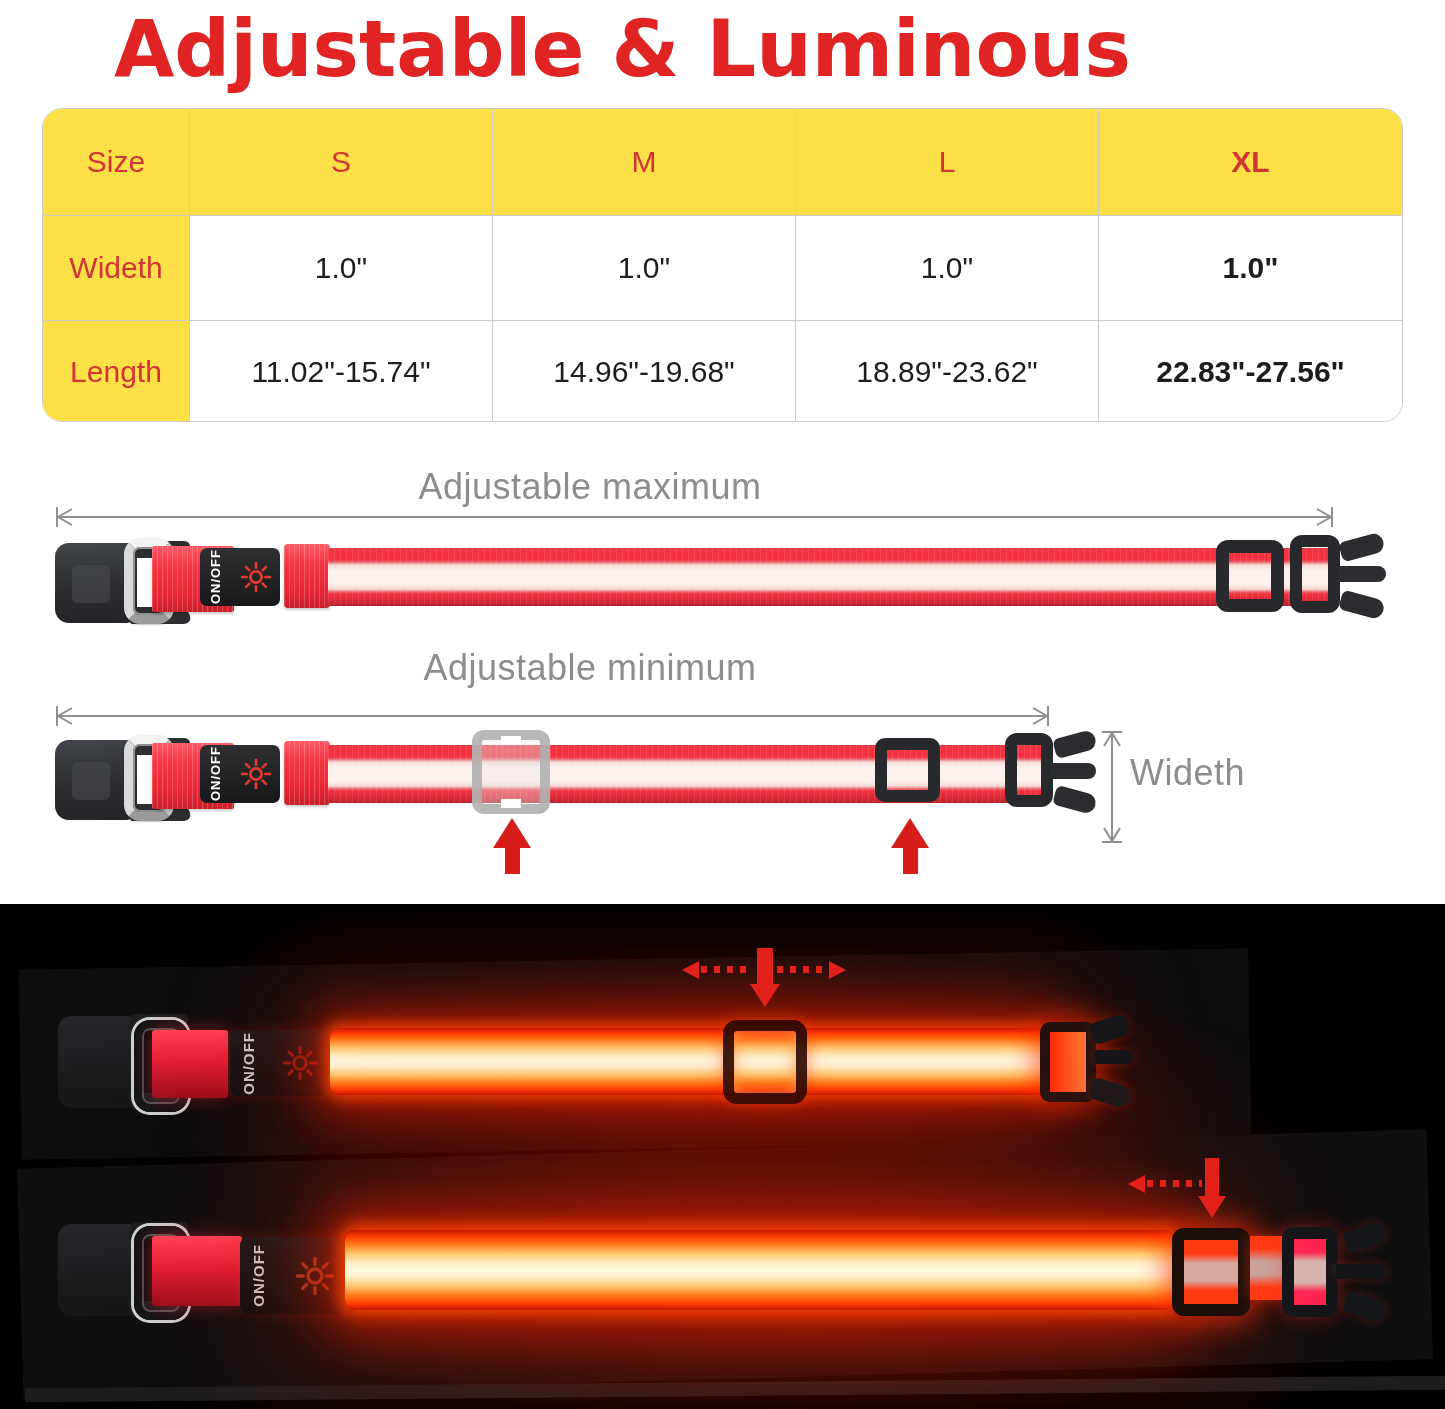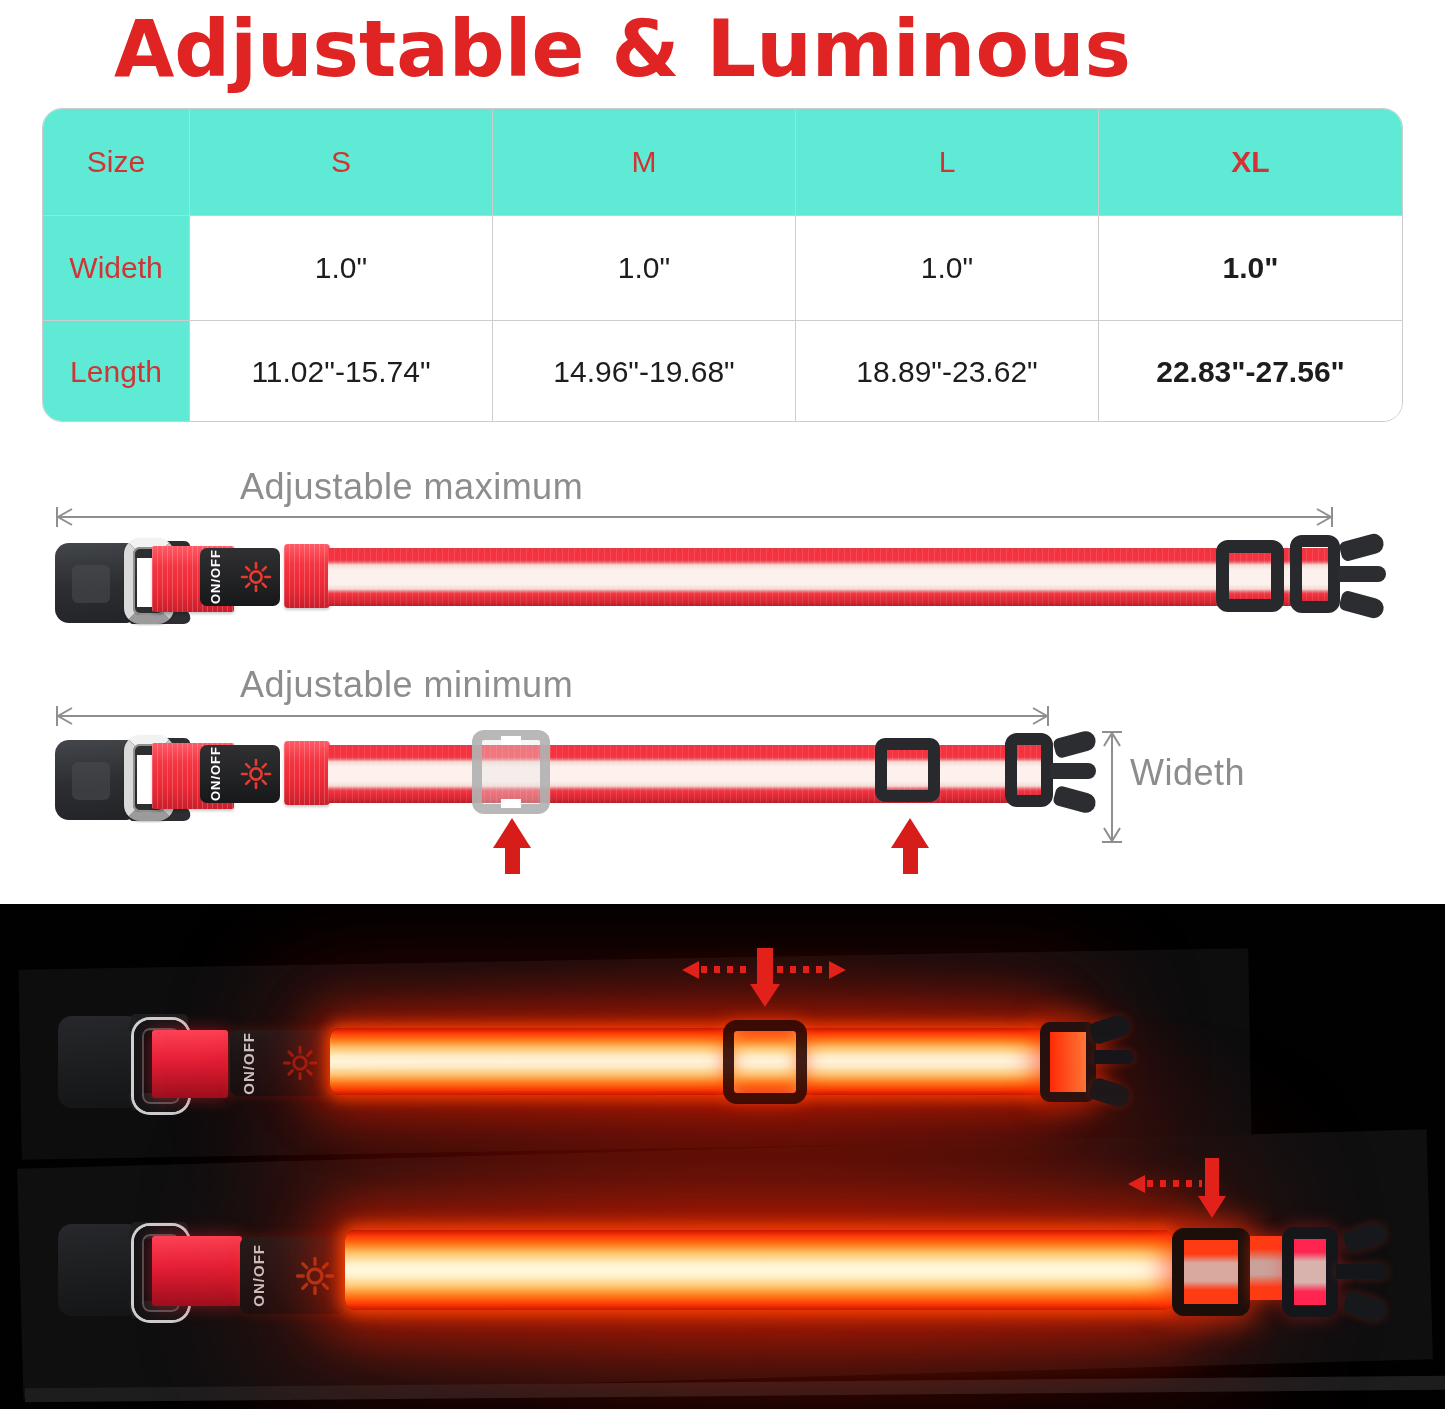--- a/index.html
+++ b/index.html
@@ -16,24 +16,24 @@
   
   .size-table { left:42px; top:108px; width:1361px; height:314px;
                 display:grid; grid-template-columns:147px repeat(4,1fr);
                 grid-template-rows:107px 105px 102px;
                 border:1px solid #cdcdcd; border-radius:20px; overflow:hidden; background:#fff; }
   .cell { display:flex; align-items:center; justify-content:center;
           font-size:30px; color:#1d1d1d; background:#fff;
           border-right:1px solid #cdcdcd; border-bottom:1px solid #cdcdcd; }
   .cell:nth-child(5n) { border-right:none;font-weight:bold; }
   .cell:nth-child(n+11) { border-bottom:none; }
-  .cell.pink { background:#5eead4; color:#d03434; }
+  .cell.pink { background:#fde047; color:#d03434; }
 
   
-  .dim-label { font-size:36px; color:#8d8d8d; text-align:left; letter-spacing:.5px; }
+  .dim-label { font-size:36px; color:#8d8d8d; text-align:center; letter-spacing:.5px; }
   .webbing { background:
       repeating-linear-gradient(90deg, rgba(255,255,255,.20) 0 1px, rgba(255,255,255,0) 1px 5px),
       linear-gradient(180deg,#ff5b66 0%,#f43642 30%,#ea2835 70%,#c81f2b 100%);
       border-radius:2px; box-shadow:0 2px 3px rgba(0,0,0,.2); }
   .strap { background:
       repeating-linear-gradient(90deg, rgba(255,255,255,.10) 0 1px, transparent 1px 6px),
       linear-gradient(180deg,#e43a45 0px,#f5323f 4px,#f5323f 12px,#e8626b 14px,#f6d9d4 17px,
         #fdf1ed 22px,#fdf1ed 36px,#f6d9d4 41px,#e8626b 44px,#f5323f 46px,#d62633 54px,#b81d28 58px);
       border-radius:0 6px 6px 0; }
   .buckle-body { background:linear-gradient(175deg,#43464a 0%,#2b2d30 55%,#222427 100%);
@@ -163,21 +163,21 @@
     </svg>
   </div>
   <div class="abs webbing" style="left:284px;top:544px;width:46px;height:64px;border-radius:4px;"></div>
   <div class="abs strap" style="left:328px;top:548px;width:1008px;height:58px;"></div>
   <div class="abs frame" style="left:1216px;top:540px;width:68px;height:72px;"></div>
   <div class="abs frame" style="left:1290px;top:535px;width:50px;height:78px;border-width:12px;"></div>
   <div class="abs prong-mid" style="left:1338px;top:566px;width:48px;height:16px;"></div>
   <div class="abs prong-ear" style="left:1340px;top:537px;width:44px;height:20px;transform:rotate(-15deg);"></div>
   <div class="abs prong-ear" style="left:1340px;top:595px;width:44px;height:20px;transform:rotate(15deg);"></div>
 
-  <div class="abs dim-label" style="left:240px;top:664px;width:700px;">Adjustable minimum</div>
+  <div class="abs dim-label" style="left:240px;top:647px;width:700px;">Adjustable minimum</div>
 
   <svg class="abs" style="left:50px;top:704px;" width="1010" height="24" viewBox="0 0 1010 24">
     <g stroke="#8f8f8f" stroke-width="2" fill="none">
       <line x1="7" y1="12" x2="998" y2="12"></line>
       <line x1="7" y1="2" x2="7" y2="22"></line>
         <line x1="998" y1="2" x2="998" y2="22"></line>
       <polyline points="22,4 8,12 22,20"></polyline>
         <polyline points="983,4 997,12 983,20"></polyline>
     </g>
   </svg>

